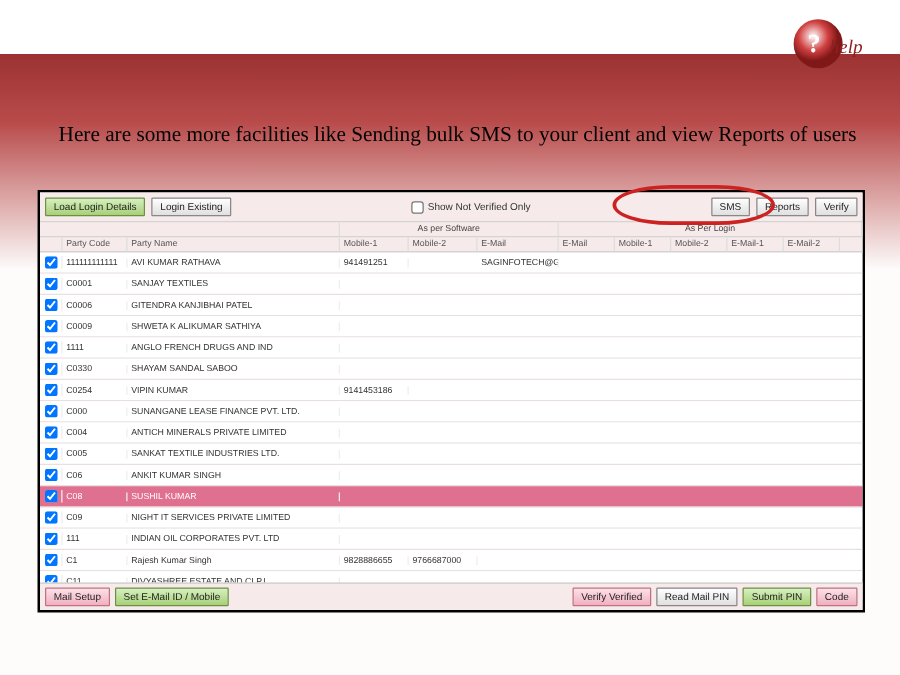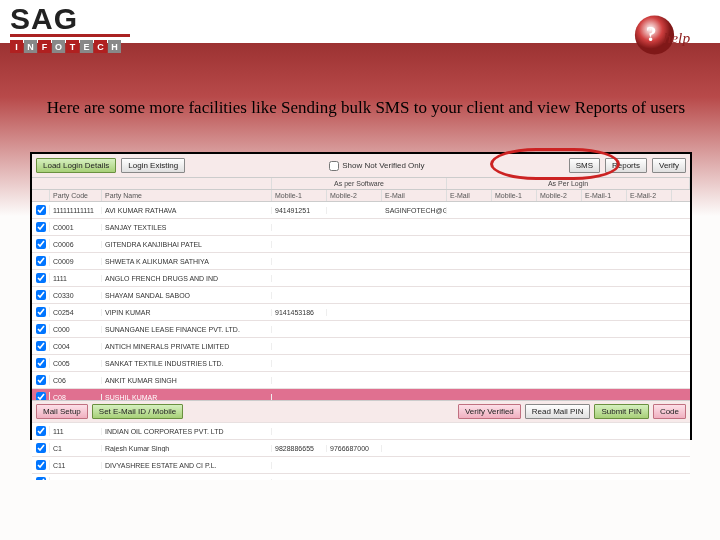--- a/index.html
+++ b/index.html
@@ -48,21 +48,21 @@
     text-align: center;
     font-family: "Times New Roman", serif;
     font-size: 17px;
     color: #000;
     margin-left: 12px;
   }
   .app-window {
     position: absolute;
     top: 152px; left: 30px;
     width: 662px;
-    height: 288px;
+    height: 338px;
     background: #fff;
     border: 2px solid #000;
   }
   .toolbar {
     background: #f7eaea;
     padding: 4px 4px;
     display: flex; align-items: center; gap: 5px;
     border-bottom: 1px solid #ccc;
   }
   .btn {
@@ -117,45 +117,32 @@
   }
   .data-row.sel { background: #e07090; color: #fff; }
   .data-row > div {
     border-right: 1px solid #eee;
     padding: 0 3px;
     white-space: nowrap; overflow: hidden; text-overflow: clip;
   }
   .data-row input[type=checkbox]{ width:10px;height:10px;display:block;margin:auto;}
   .footer {
     position: absolute;
-    bottom: 16px; left: 0; right: 0;
+    bottom: 0; left: 0; right: 0;
     background: #f7eaea;
     padding: 3px 4px;
     display: flex; gap: 4px; align-items: center;
     border-top: 1px solid #ccc;
   }
   .spacer { flex: 1; }
 </style>
 </head>
 <body>
 
 <div class="header">
-  <div class="logo-block">
-    <div class="sag">SAG</div>
-    <div class="infotech">
-        <span>I</span>
-        <span class="g">N</span>
-        <span>F</span>
-        <span class="g">O</span>
-        <span>T</span>
-        <span class="g">E</span>
-        <span>C</span>
-        <span class="g">H</span>
-      </div>
-  </div>
   <div class="help-icon">
     <svg viewBox="0 0 100 70">
       <defs>
         <radialGradient id="gball" cx="40%" cy="35%">
           <stop offset="0%" stop-color="#fff"></stop>
           <stop offset="60%" stop-color="#d04040"></stop>
           <stop offset="100%" stop-color="#801818"></stop>
         </radialGradient>
       </defs>
       <circle cx="35" cy="35" r="28" fill="url(#gball)"></circle>

